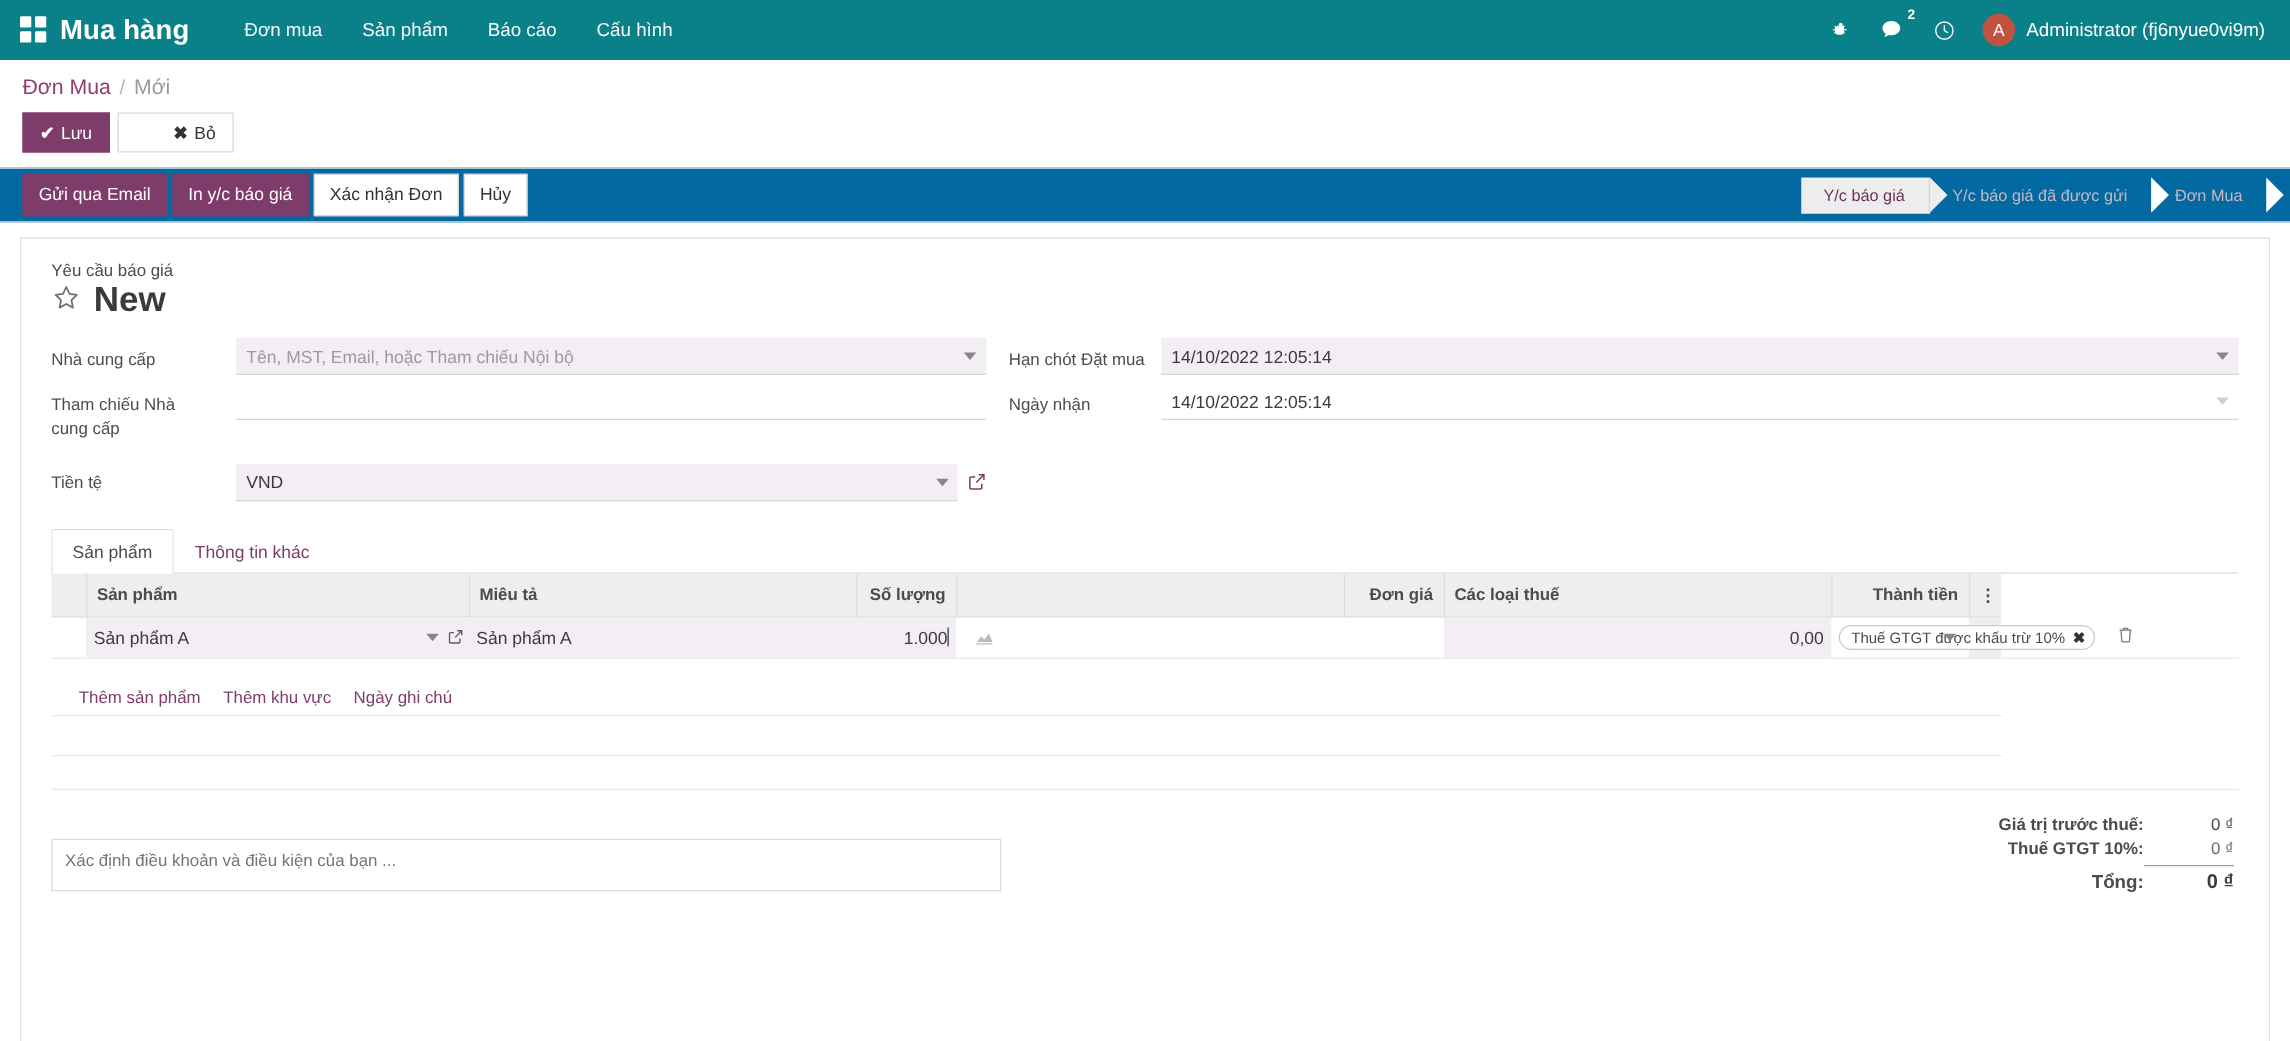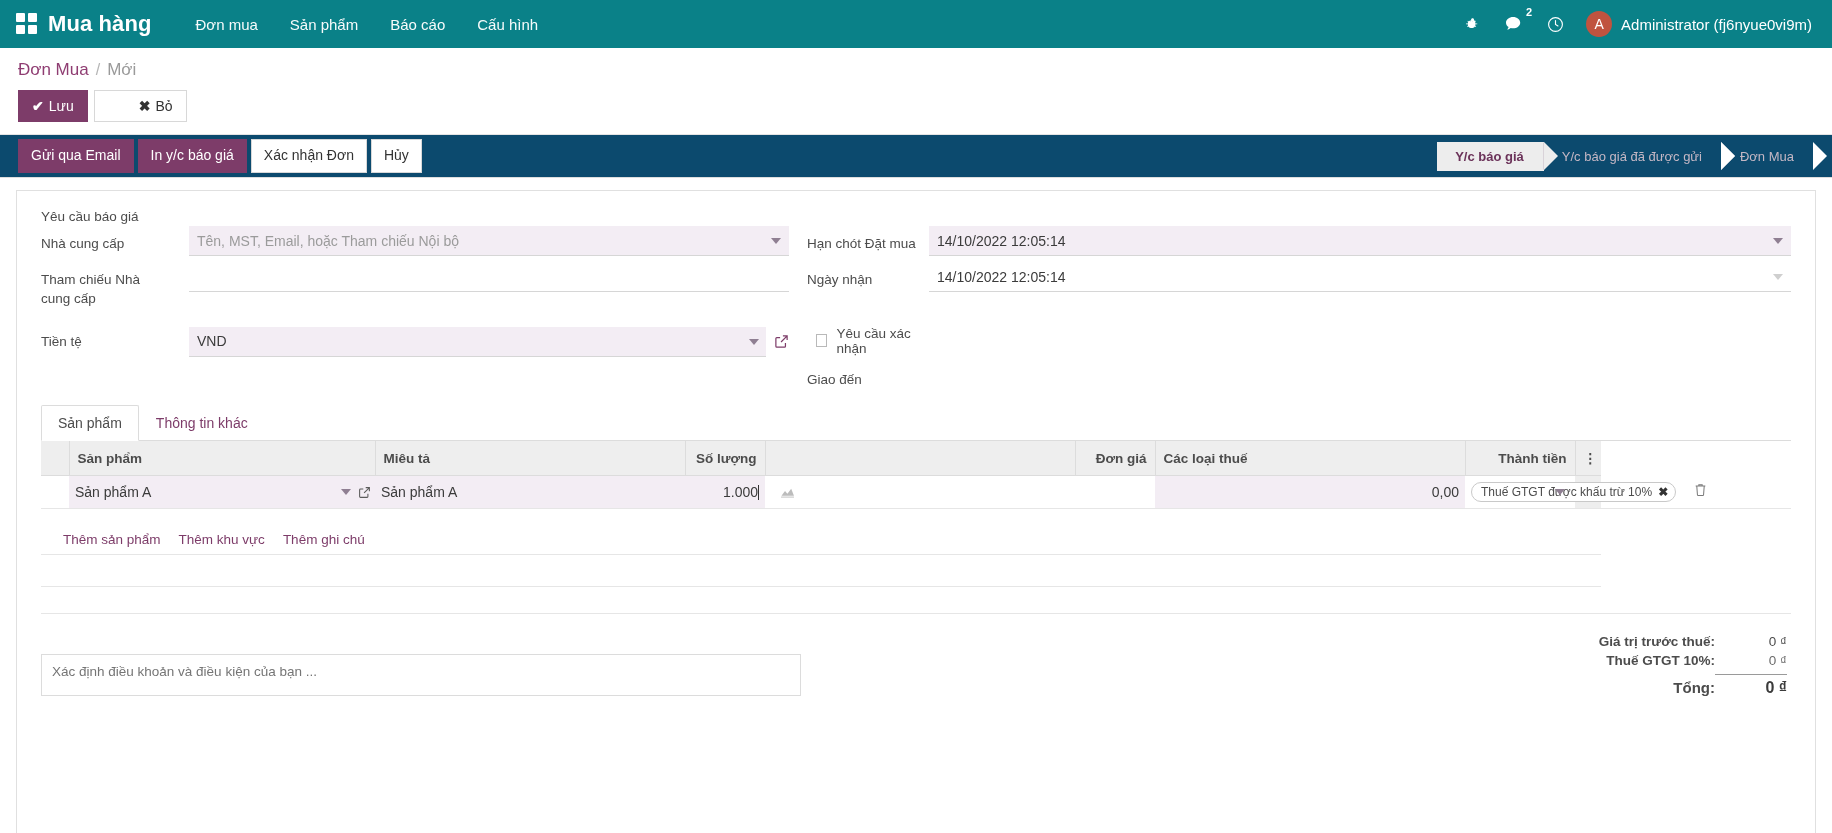--- a/index.html
+++ b/index.html
@@ -128,21 +128,21 @@
     background: #ffffff;
     color: #333333;
     border: 1px solid #d8d8d8;
   }
   .btn .ic { margin-right: 5px; font-weight: 700; }
 
   
   .statusbar {
     border-top: 1px solid #e4e4e4;
     border-bottom: 1px solid #dedede;
-    background: #0c4a6e;
+    background: #0369a1;
     height: 44px;
     display: flex;
     align-items: center;
     padding: 0 18px;
     position: relative;
   }
   .sb-buttons { display: flex; align-items: stretch; }
   .sb-btn {
     font-size: 14px;
     padding: 6px 12px;
@@ -171,21 +171,21 @@
     display: flex; align-items: center;
     padding: 0 20px 0 18px;
     color: #c4b7c4;
     background: transparent;
     white-space: nowrap;
     cursor: pointer;
   }
   .pipe-step.active {
     background: #ededed;
     color: #6b3259;
-    font-weight: 700;
+    font-weight: 400;
   }
   .pipe-step::after {
     content: "";
     position: absolute;
     right: -14px; top: 0;
     width: 0; height: 0;
     border-top: 14.5px solid transparent;
     border-bottom: 14.5px solid transparent;
     border-left: 14px solid transparent;
     z-index: 2;
@@ -514,20 +514,28 @@
     <div class="pipe-step active">Y/c báo giá</div>
     <div class="pipe-step sep">Y/c báo giá đã được gửi</div>
     <div class="pipe-step sep">Đơn Mua</div>
   </div>
 </div>
 
 <div class="page-bg">
 <div class="sheet">
 
   <div class="oe-title-label">Yêu cầu báo giá</div>
+  <div class="title-row">
+    <span class="star">
+      <svg width="24" height="24" viewBox="0 0 24 24" fill="none" stroke="#6f6f6f" stroke-width="1.4" stroke-linejoin="round">
+        <path d="M12 3.6l2.6 5.5 5.9.8-4.3 4.2 1.1 6-5.3-2.9-5.3 2.9 1.1-6L3.5 9.9l5.9-.8z"></path>
+      </svg>
+    </span>
+    <span class="rec-title">New</span>
+  </div>
 
   <div class="form-grid">
 
     <div class="f-label">Nhà cung cấp</div>
     <div class="f-val">
       <div class="inp-wrap">
         <input class="inp" value="" placeholder="Tên, MST, Email, hoặc Tham chiếu Nội bộ" style="">
         <span class="caret"></span>
       </div>
     </div>
@@ -558,27 +566,20 @@
       <div class="inp-wrap">
         <input class="inp" value="VND" style="">
         <span class="caret" style="right:30px;"></span>
         <span class="ext-link">
           <svg width="15" height="15" viewBox="0 0 16 16" fill="none" stroke="#7d3c69" stroke-width="1.3">
             <path d="M9.5 2h4.5v4.5M13.8 2.2L7.5 8.5"></path>
             <path d="M12.2 9.5V13c0 .6-.5 1-1 1H3c-.6 0-1-.4-1-1V4.8c0-.6.4-1 1-1h3.5"></path>
           </svg>
         </span>
       </div>
-    </div>
-    <div class="f-cellpad">
-      <div class="chk-row">
-        <span class="chk"></span>
-        <span class="chk-label">Yêu cầu xác nhận</span>
-      </div>
-      <div class="f-label" style="padding:8px 10px 0 0;">Giao đến</div>
     </div>
   </div>
 
   <div class="tabs">
     <div class="tab active">Sản phẩm</div>
     <div class="tab">Thông tin khác</div>
   </div>
 
   <table class="lines">
     <colgroup>
@@ -675,21 +676,21 @@
               </svg>
             </span>
           </div>
         </td>
       </tr>
       <tr class="add-row">
         <td colspan="9">
           <div class="add-links">
             <span class="add-link">Thêm sản phẩm</span>
             <span class="add-link">Thêm khu vực</span>
-            <span class="add-link">Thêm ghi chú</span>
+            <span class="add-link">Ngày ghi chú</span>
           </div>
         </td>
       </tr>
       <tr class="filler-row">
         <td colspan="9"></td>
       </tr>
     </tbody>
   </table>
 
   <div class="rule"></div>

